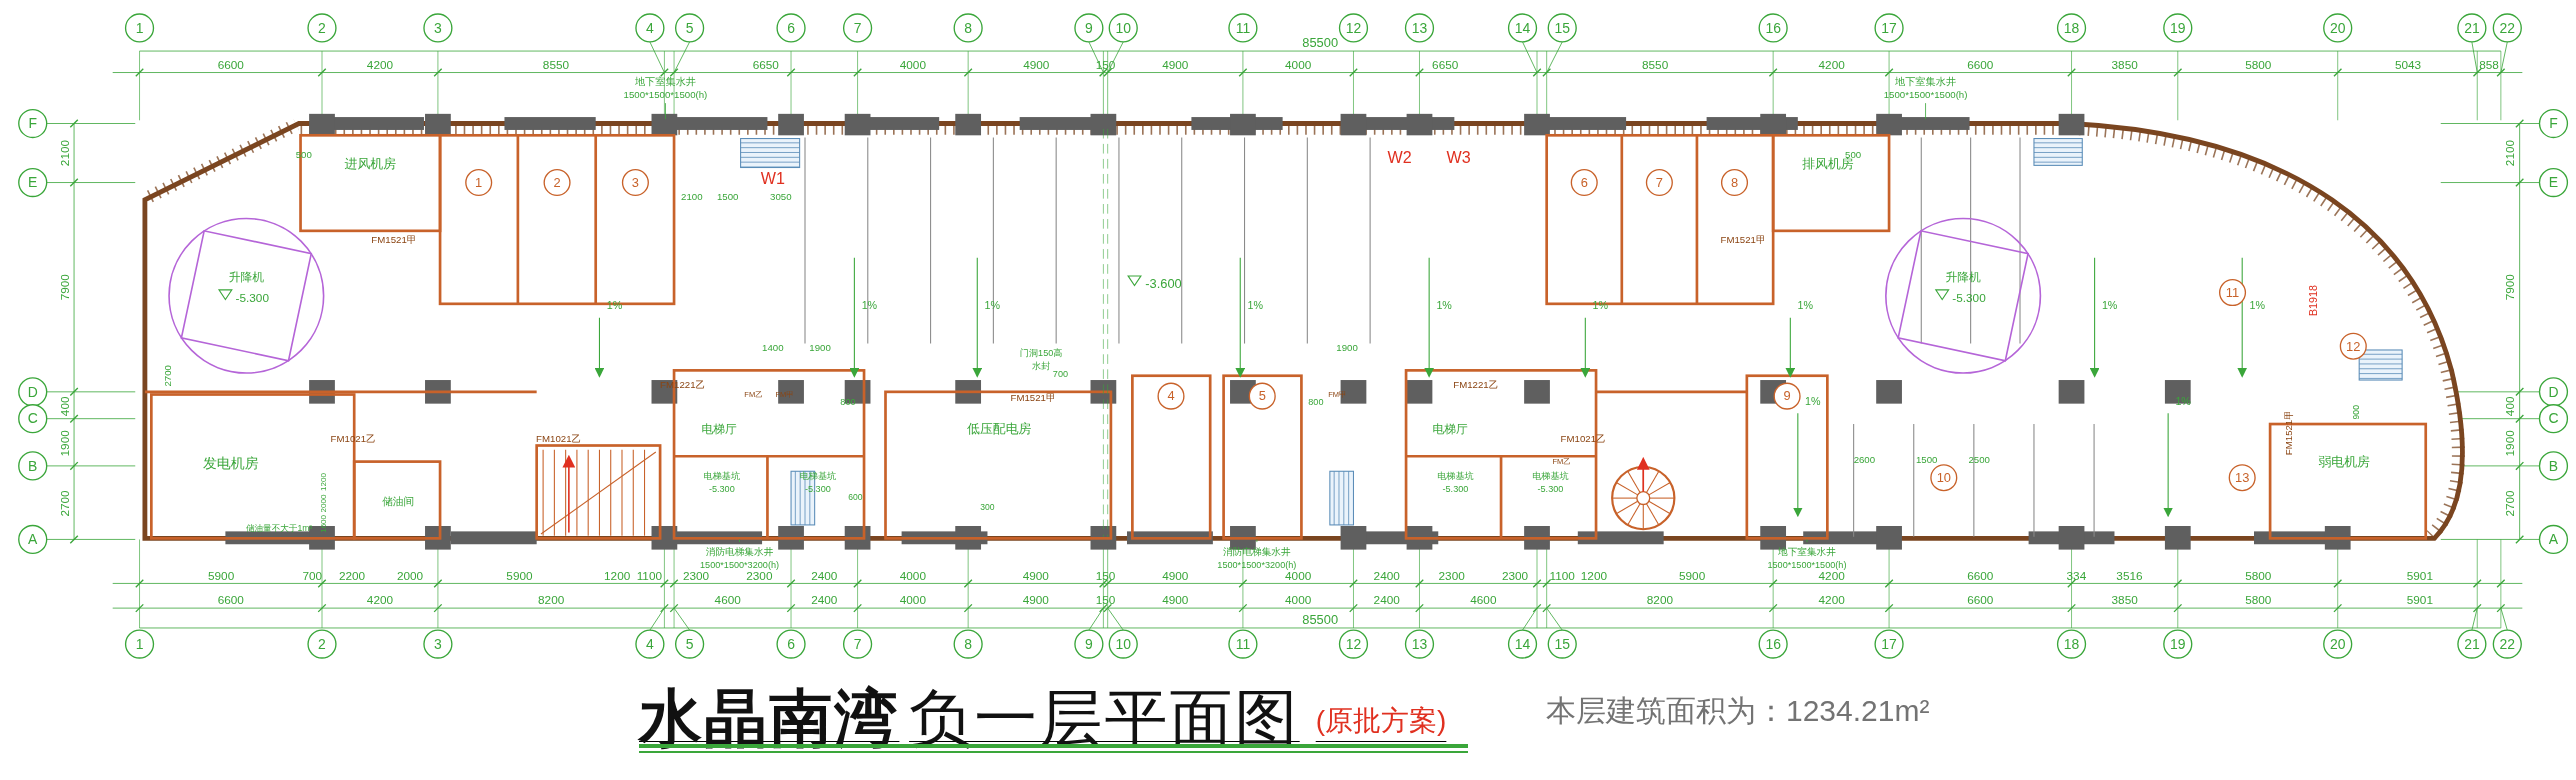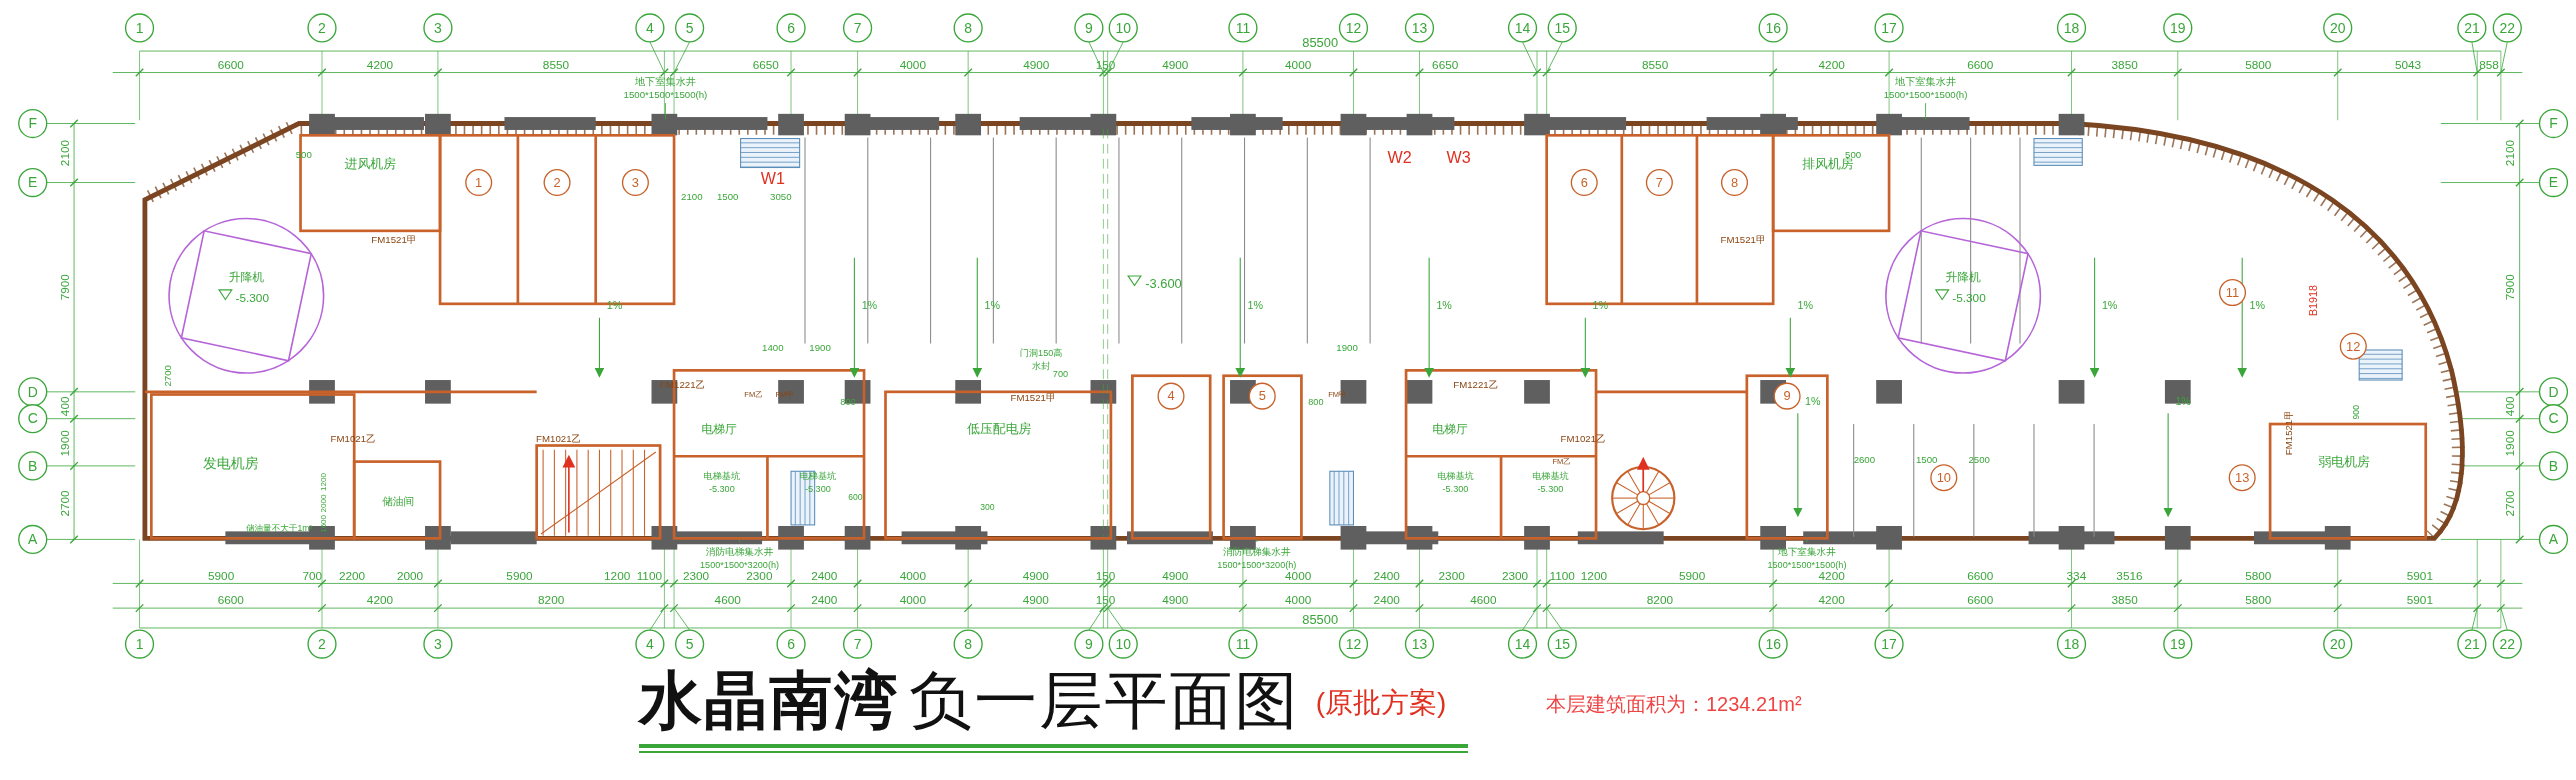--- a/index.html
+++ b/index.html
@@ -1,24 +1,24 @@
 <!DOCTYPE html>
 <html style="font-size:8.6px"><head>
 <meta charset="utf-8">
 <style>
   html,body{margin:0;padding:0;background:#ffffff;}
   body{width:2576px;height:781px;position:relative;font-family:"Liberation Sans",sans-serif;}
   #plan{position:absolute;left:0;top:0;}
-  .titlebar{position:absolute;left:639px;top:658px;white-space:nowrap;}
+  .titlebar{position:absolute;left:639px;top:676px;white-space:nowrap;text-decoration:underline;}
   .t-project{font-size:63px;font-weight:bold;color:#111;letter-spacing:2.1px;}
   .t-drawing{font-size:63px;font-weight:normal;color:#111;margin-left:9.7px;letter-spacing:2.1px;}
   .t-note{font-size:28px;color:#e03020;margin-left:16px;vertical-align:9.7px;}
   .t-underline{position:absolute;left:639px;top:744px;width:829px;height:3.8px;background:#3aa63a;}
   .t-underline2{position:absolute;left:639px;top:751px;width:829px;height:1.6px;background:#3aa63a;}
-  .t-area{position:absolute;left:1546px;top:691px;font-size:20px;color:#ef4444;white-space:nowrap;}
+  .t-area{position:absolute;left:1546px;top:691px;font-size:30px;color:#737373;white-space:nowrap;}
 </style>
 </head>
 <body>
 
 <svg id="plan" width="2576" height="781" viewBox="0 0 4800 1455" xmlns="http://www.w3.org/2000/svg">
   <defs>
     <marker id="garr" viewBox="0 0 10 10" refX="8" refY="5" markerWidth="9" markerHeight="9" orient="auto">
       <path d="M0,0 L10,5 L0,10 z" fill="#3aa63a"></path>
     </marker>
     <marker id="rarr" viewBox="0 0 10 10" refX="8" refY="5" markerWidth="8" markerHeight="8" orient="auto">

